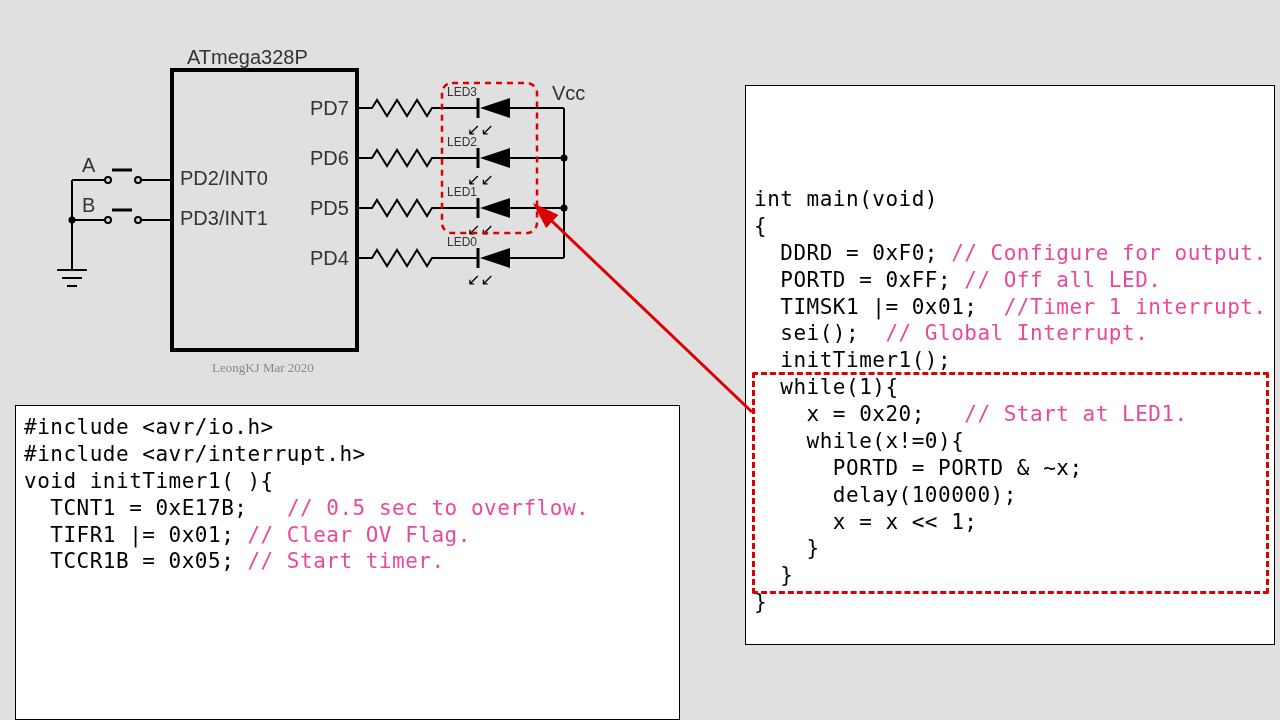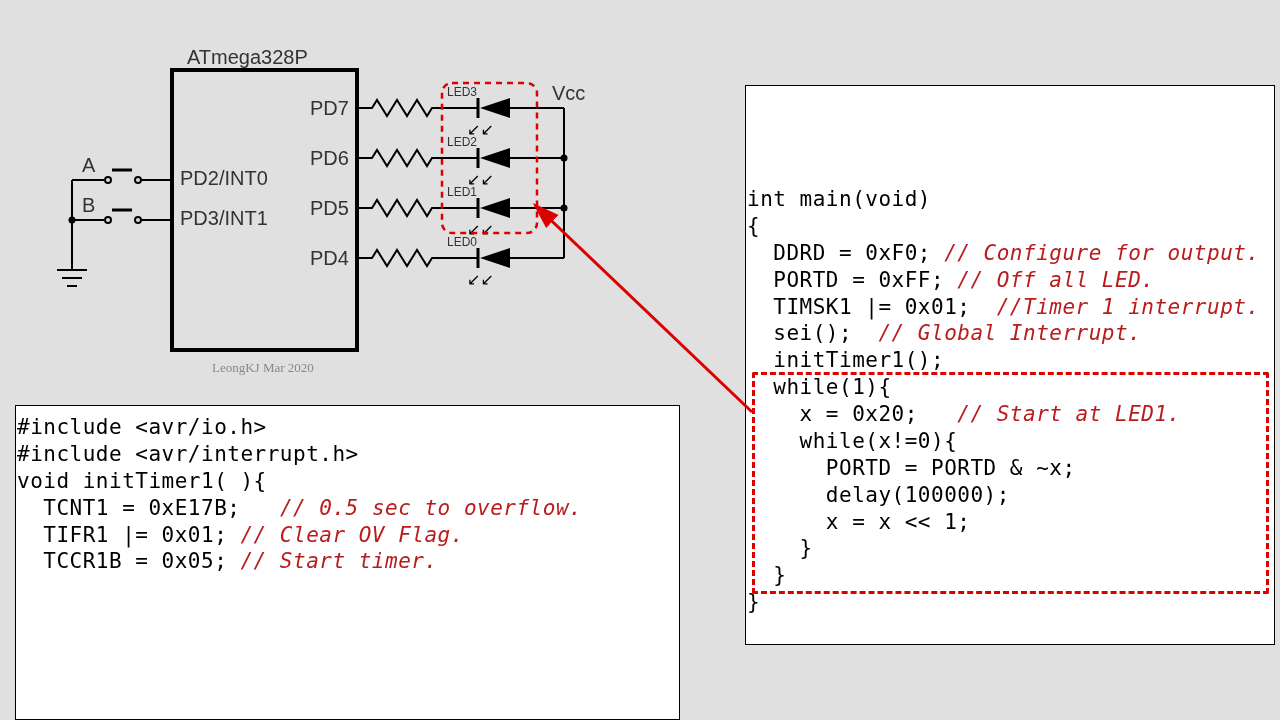--- a/index.html
+++ b/index.html
@@ -22,24 +22,24 @@
     left: 12px;
     top: 0px;
     width: 720px;
     height: 400px;
   }
   .code {
     font-family: "Consolas", "Lucida Console", monospace;
     font-size: 21px;
     line-height: 1.28;
     white-space: pre;
-    padding: 8px 1px;
+    padding: 8px 8px;
     letter-spacing: 0.5px;
   }
-  .code .cm { color: #b91c1c; font-style: italic; }
+  .code .cm { color: #ec4899; }
   .mcu-label  { font-family: Arial; font-size: 20px; fill:#333; }
   .pin-label  { font-family: Arial; font-size: 20px; fill:#333; }
   .tiny-label { font-family: Arial; font-size: 12px; fill:#333; }
   .credit     { font-family: "Comic Sans MS", cursive; font-size: 13px; fill:#888; }
   .red-dash   { stroke:#d00; stroke-width:2.5; stroke-dasharray:6 5; fill:none; }
   .arrow      { stroke:#d00; stroke-width:3; fill:none; }
 </style>
 </head>
 <body>
 

